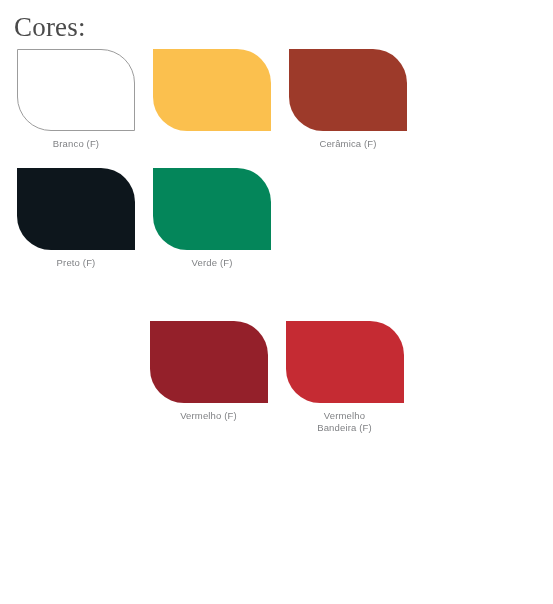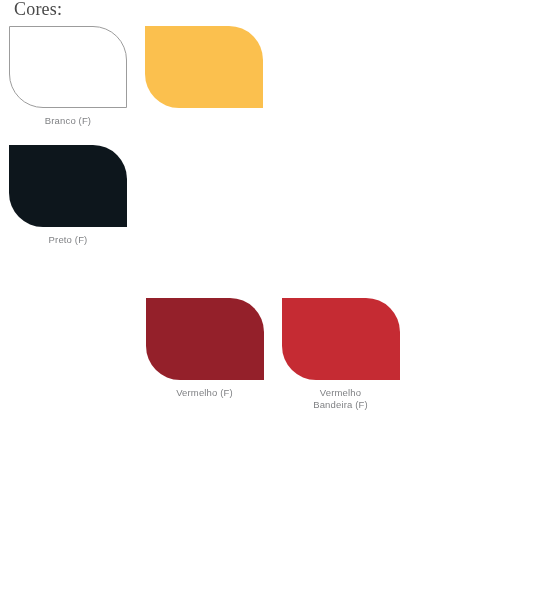--- a/index.html
+++ b/index.html
@@ -19,32 +19,32 @@
 
   .page {
     position: relative;
     width: 553px;
     height: 604px;
     padding: 0;
   }
 
   .page-title {
     font-family: "Liberation Serif", serif;
-    font-size: 18px;
+    font-size: 27px;
     font-weight: 400;
     color: #4a4a4a;
     letter-spacing: 0.2px;
     margin: 0;
-    padding: 0 0 0 14px;
+    padding: 13px 0 0 14px;
     line-height: 1.1;
   }
 
   .swatch-grid {
     width: 553px;
-    padding: 6px 8px 0 0;
+    padding: 6px 8px 0 8px;
     display: flex;
     flex-wrap: wrap;
   }
 
   .swatch-row {
     display: flex;
     width: 100%;
     justify-content: flex-start;
   }
   .swatch-row.centered {
@@ -100,25 +100,33 @@
   <div class="swatch-grid">
 
   <div class="swatch-row">
         <div class="swatch-cell">
           <div class="swatch-chip outlined" style="background: rgb(255, 255, 255); border-color: rgb(156, 156, 156);"></div>
           <div class="swatch-label">Branco (F)</div>
         </div>
         <div class="swatch-cell">
           <div class="swatch-chip" style="background: rgb(251, 192, 78);"></div>
         </div>
+        <div class="swatch-cell">
+          <div class="swatch-chip" style="background: rgb(157, 58, 42);"></div>
+          <div class="swatch-label">Cerâmica (F)</div>
+        </div>
       </div>
       <div class="swatch-row">
         <div class="swatch-cell">
           <div class="swatch-chip" style="background: rgb(13, 22, 28);"></div>
           <div class="swatch-label">Preto (F)</div>
+        </div>
+        <div class="swatch-cell">
+          <div class="swatch-chip" style="background: rgb(4, 134, 90);"></div>
+          <div class="swatch-label">Verde (F)</div>
         </div>
       </div>
       <div class="spacer-row"></div>
       <div class="swatch-row centered">
         <div class="swatch-cell">
           <div class="swatch-chip" style="background: rgb(148, 32, 42);"></div>
           <div class="swatch-label">Vermelho (F)</div>
         </div>
         <div class="swatch-cell">
           <div class="swatch-chip" style="background: rgb(197, 43, 51);"></div>

